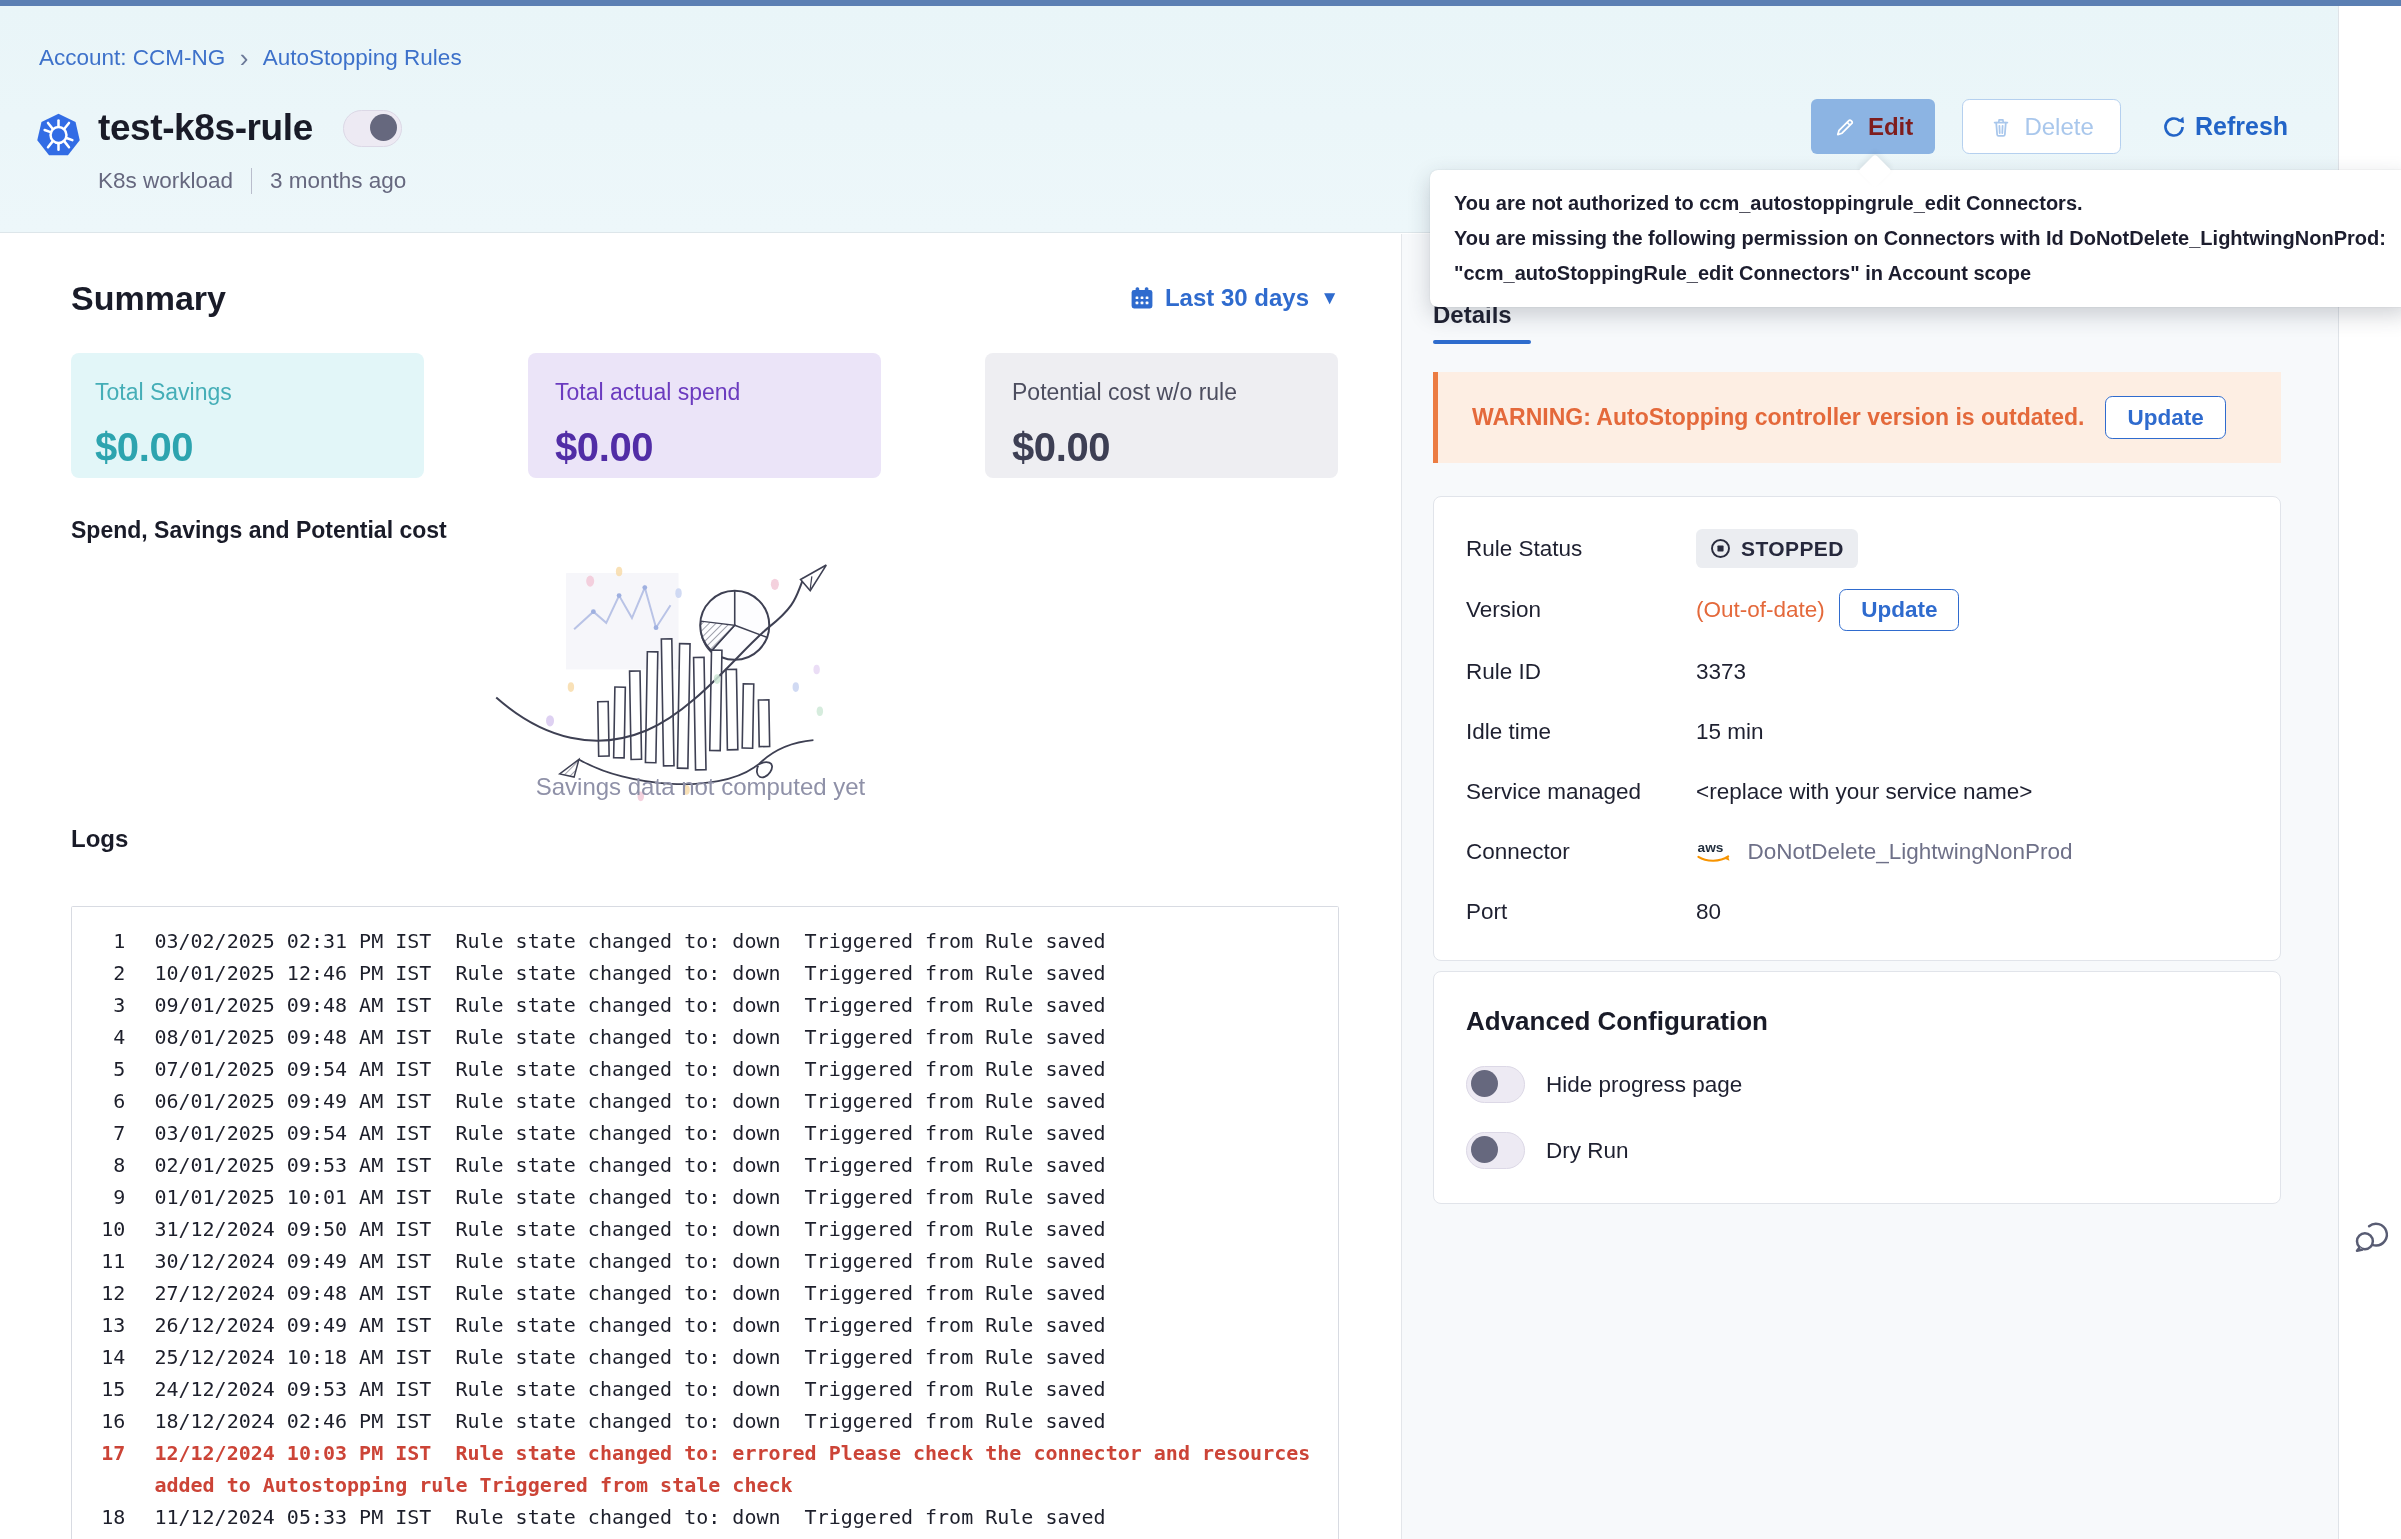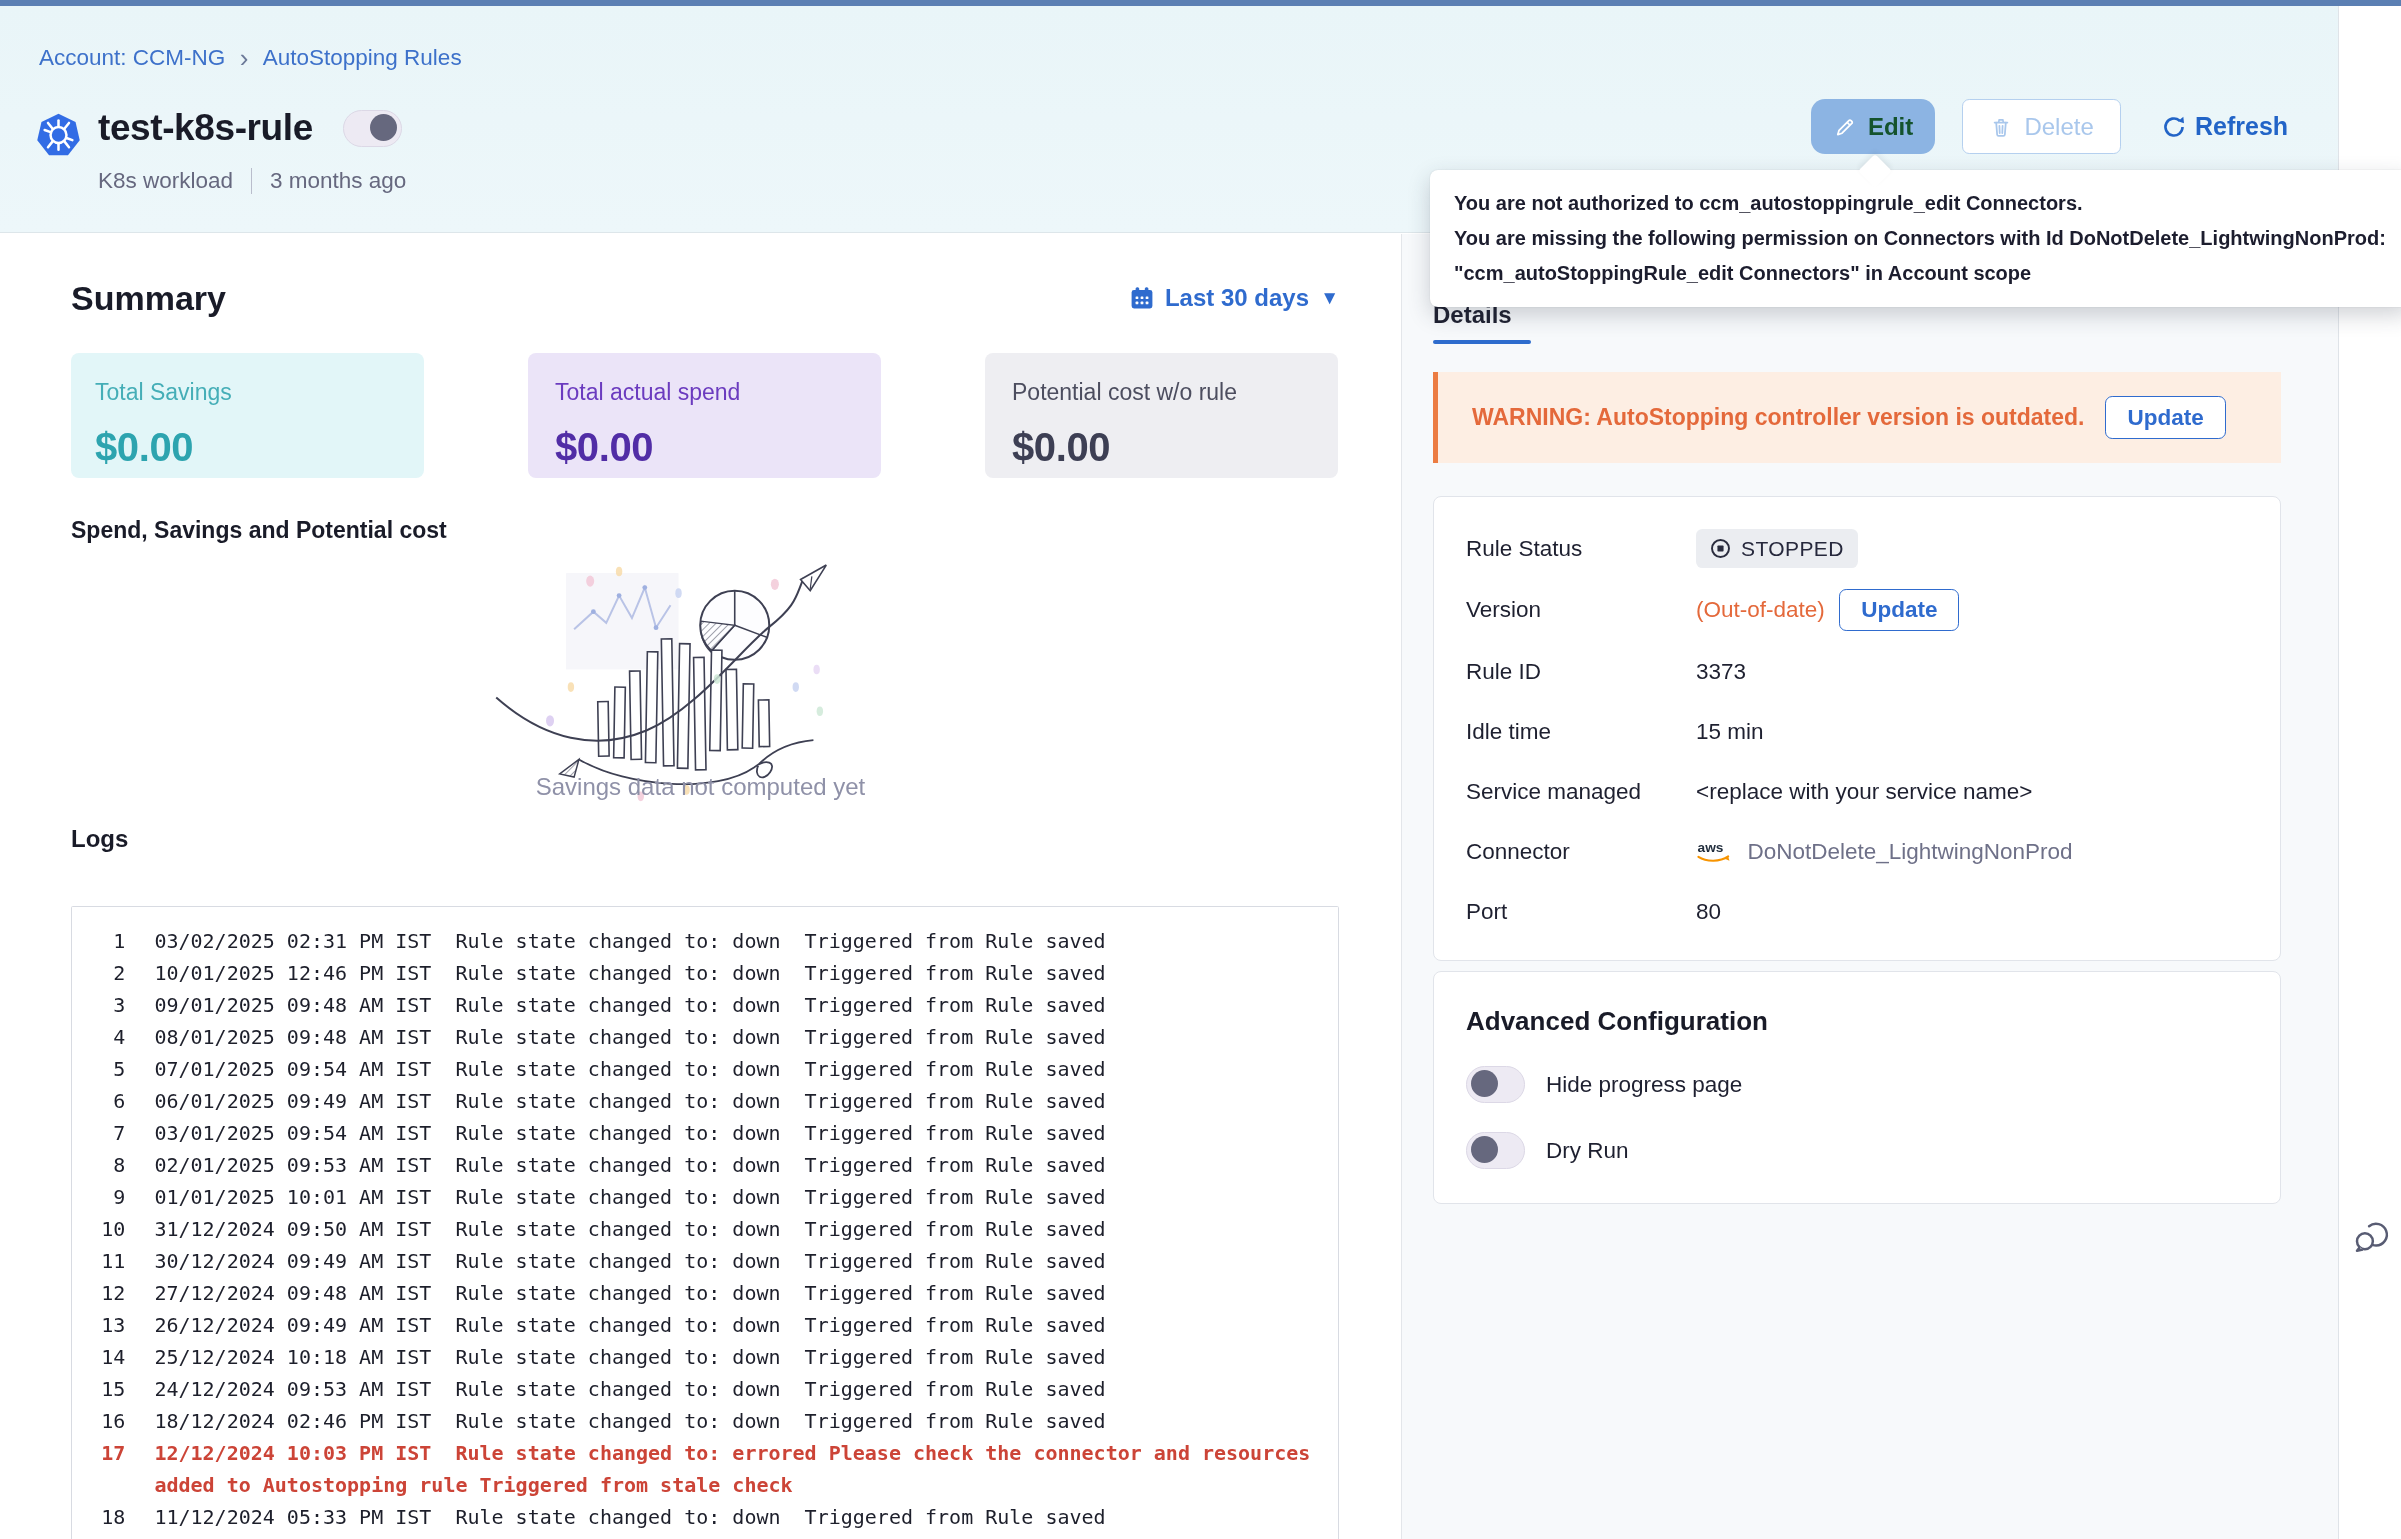--- a/index.html
+++ b/index.html
@@ -25,22 +25,22 @@
             border:1.6px solid #dcd8e6; cursor:pointer; flex:none; }
   .switch .knob { position:absolute; top:3.2px; width:27px; height:27px; border-radius:50%; background:#66687e; }
   .switch.on .knob { right:4px; }
   .switch.off .knob { left:4px; }
   .subtitle-row { position:absolute; left:98px; top:162px; display:flex; align-items:center; gap:17.7px;
                   font-size:22.5px; color:#66687f; }
   .subtitle-divider { width:1.6px; height:26px; background:#b9bdcc; }
 
   .hdr-actions { position:absolute; left:1811px; top:93px; display:flex; align-items:center; gap:27px; }
   .btn-edit { display:flex; align-items:center; justify-content:center; gap:11.2px;
-              width:124px; height:55px; background:#8cb4e3; border:none; border-radius:14px;
-              color:#14532d; font-size:24px; font-weight:700; cursor:pointer;
+              width:124px; height:55px; background:#8cb4e3; border:none; border-radius:6px;
+              color:#7f1d1d; font-size:24px; font-weight:700; cursor:pointer;
               font-family:"Liberation Sans",sans-serif; }
   .btn-delete { display:flex; align-items:center; justify-content:center; gap:11.2px;
                 width:159px; height:55px; background:#ffffff; border:1.6px solid #b5d0ef; border-radius:7.2px;
                 color:#a9c7ec; font-size:24px; font-weight:400; cursor:pointer;
                 font-family:"Liberation Sans",sans-serif; }
   .btn-refresh { display:flex; align-items:center; gap:8px; margin-left:13px; background:none; border:none;
                  color:#2264c7; font-size:25px; font-weight:700; cursor:pointer;
                  font-family:"Liberation Sans",sans-serif; }
 
   
@@ -92,21 +92,21 @@
   .btn-update { background:#fff; border:1.6px solid #2f6bce; border-radius:7.2px; color:#2f6bce;
                 font-size:22.5px; font-weight:600; padding:7.2px 21px; cursor:pointer; flex:none;
                 font-family:"Liberation Sans",sans-serif; }
   .details-card { position:absolute; left:31px; top:262px; width:848px; background:#fff;
                   border:0.8px solid #e1e4ea; border-radius:8px; padding:32px 44px 24px 32px; }
   .detail-row { display:flex; align-items:center; min-height:39px; margin-bottom:21px; }
   .detail-row:last-child { margin-bottom:4.8px; }
   .detail-label { width:230px; flex:none; font-size:22.5px; color:#1e2030; }
   .detail-value { font-size:22.5px; color:#1e2030; display:flex; align-items:center; gap:14.4px; }
   .status-badge { display:inline-flex; align-items:center; gap:9.6px; background:#ebedf1;
-                  border-radius:6.4px; padding:7.2px 14.4px; font-size:21px; font-weight:400;
+                  border-radius:6.4px; padding:7.2px 14.4px; font-size:21px; font-weight:700;
                   letter-spacing:0.4px; color:#26283c; }
   .out-of-date { color:#e4693b; }
   .connector-name { color:#6e7088; cursor:pointer; }
   .adv-card { position:absolute; left:31px; top:737px; width:848px; height:233px; background:#fff;
               border:0.8px solid #e1e4ea; border-radius:8px; padding:34px 32px; }
   .adv-heading { font-size:26px; font-weight:700; color:#191b28; }
   .adv-toggle-row { display:flex; align-items:center; gap:21px; margin-top:29px; }
   .adv-toggle-row .toggle-label { font-size:22.5px; color:#1e2030; }
 
   

